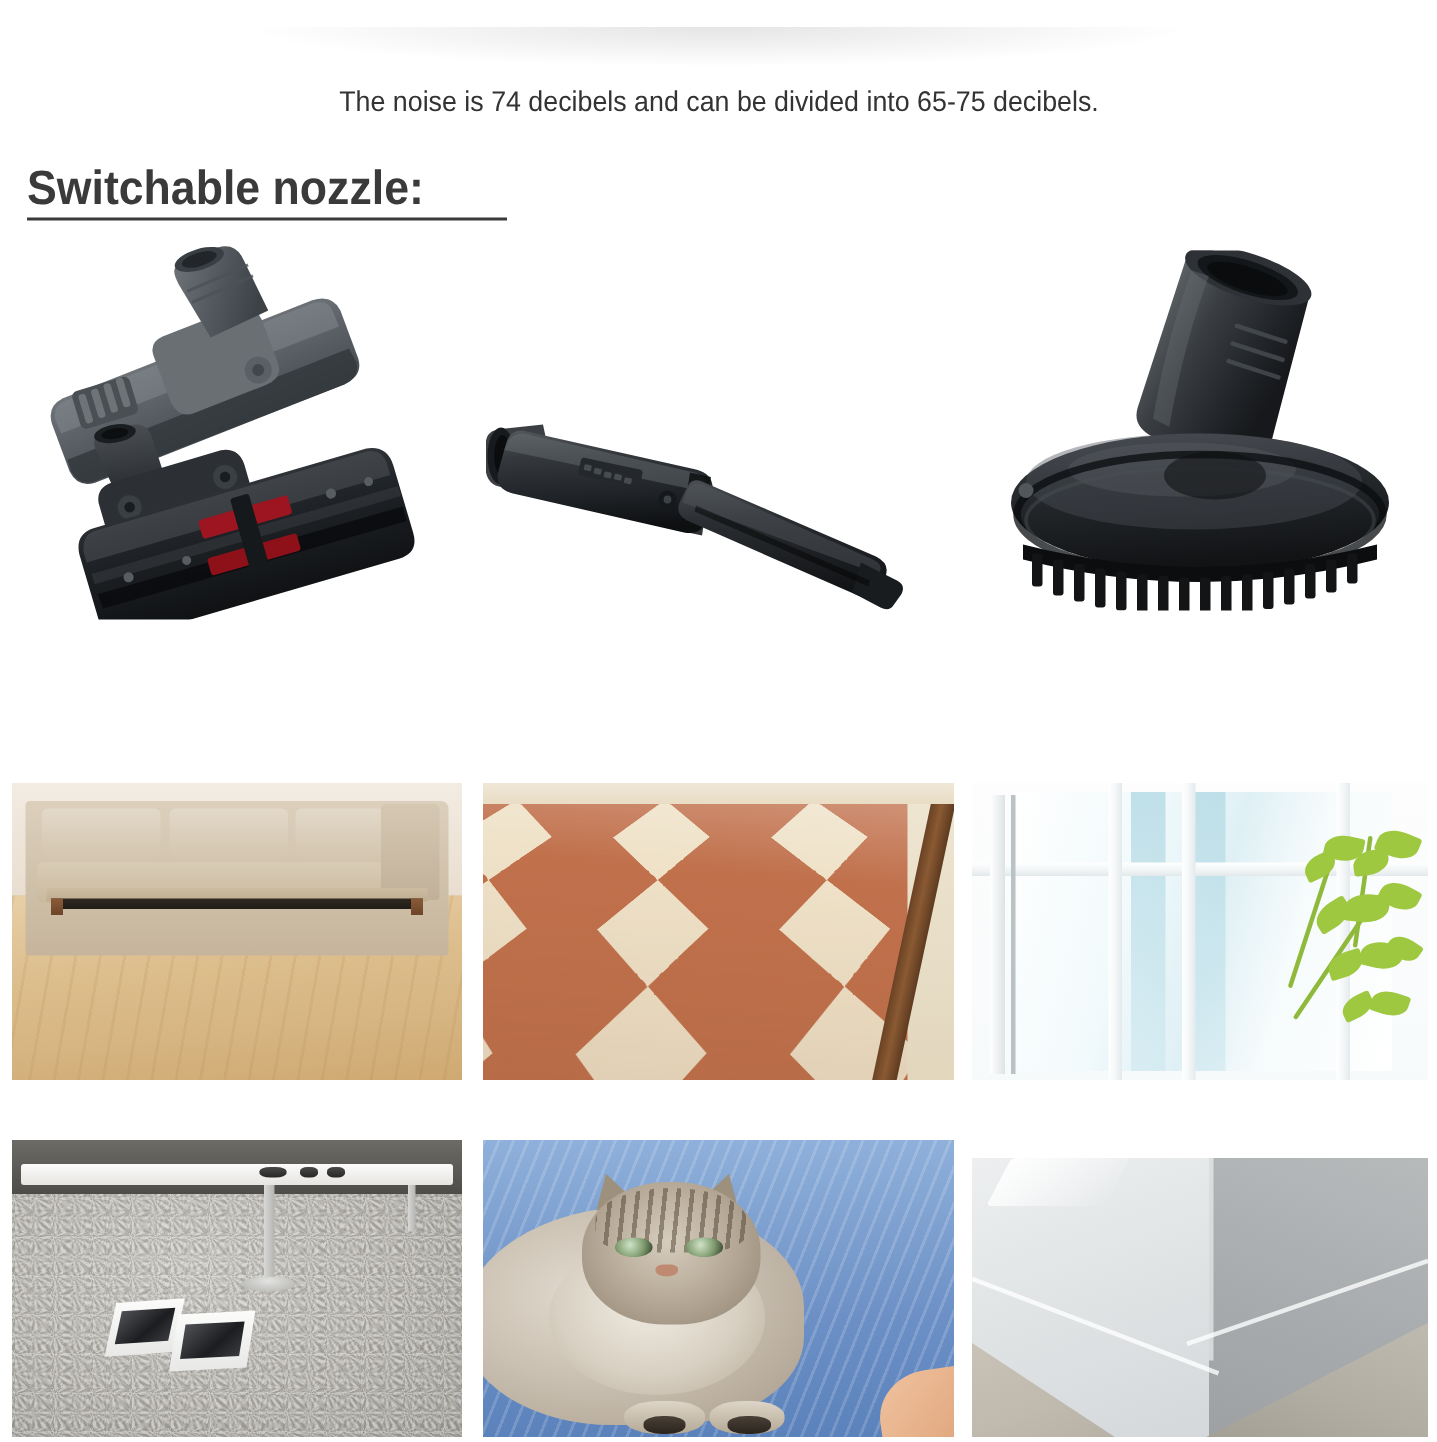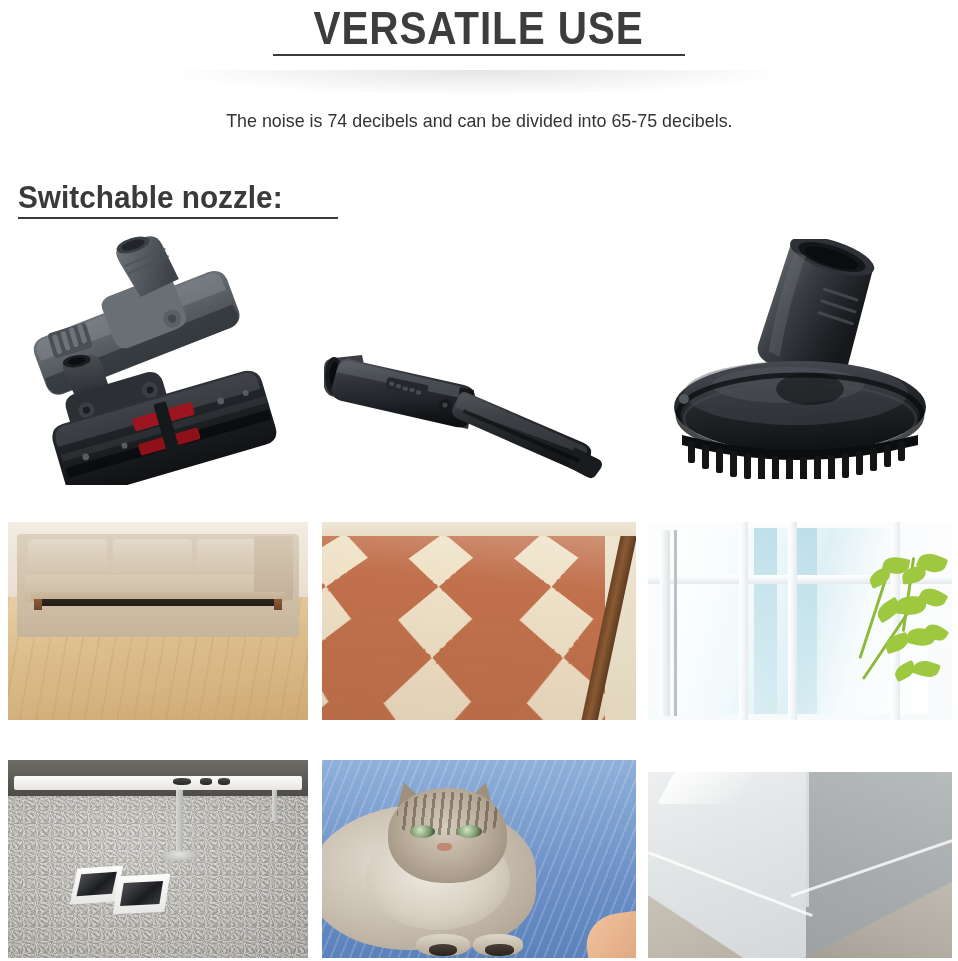--- a/index.html
+++ b/index.html
@@ -45,21 +45,21 @@
     font-size: 19px;
     color: #333333;
     margin-top: 14px;
     transform: scaleX(0.94);
     display: inline-block;
     white-space: nowrap;
   }
 
   
   .section-heading-wrap {
-    margin-top: 48px;
+    margin-top: 28px;
     padding-left: 18px;
   }
   .section-heading {
     font-size: 32px;
     font-weight: bold;
     color: #3a3a3a;
     display: inline-block;
     transform: scaleX(0.93);
     transform-origin: left center;
     line-height: 1.1;
@@ -277,24 +277,20 @@
   .corner-gloss { position:absolute; left:6%; top:6%; width:26%; height:16%;
     background: linear-gradient(120deg, rgba(255,255,255,0.95) 0%, rgba(255,255,255,0) 100%);
     transform: skewX(-28deg); border-radius:3px; }
   .corner-topstrip { position:absolute; left:0; top:0; width:100%; height:6%;
     background:#ffffff; }
 </style>
 </head>
 <body>
 
 <div class="header">
-  <div>
-    <div class="page-title">VERSATILE USE</div>
-    <div class="title-rule"></div>
-  </div>
   <div class="title-shadow"></div>
   <div class="subtitle">The noise is 74 decibels and can be divided into 65-75 decibels.</div>
 </div>
 
 <div class="section-heading-wrap">
   <div class="section-heading">Switchable nozzle:</div>
   <div class="section-rule"></div>
 </div>
 
 <div class="nozzle-row">

